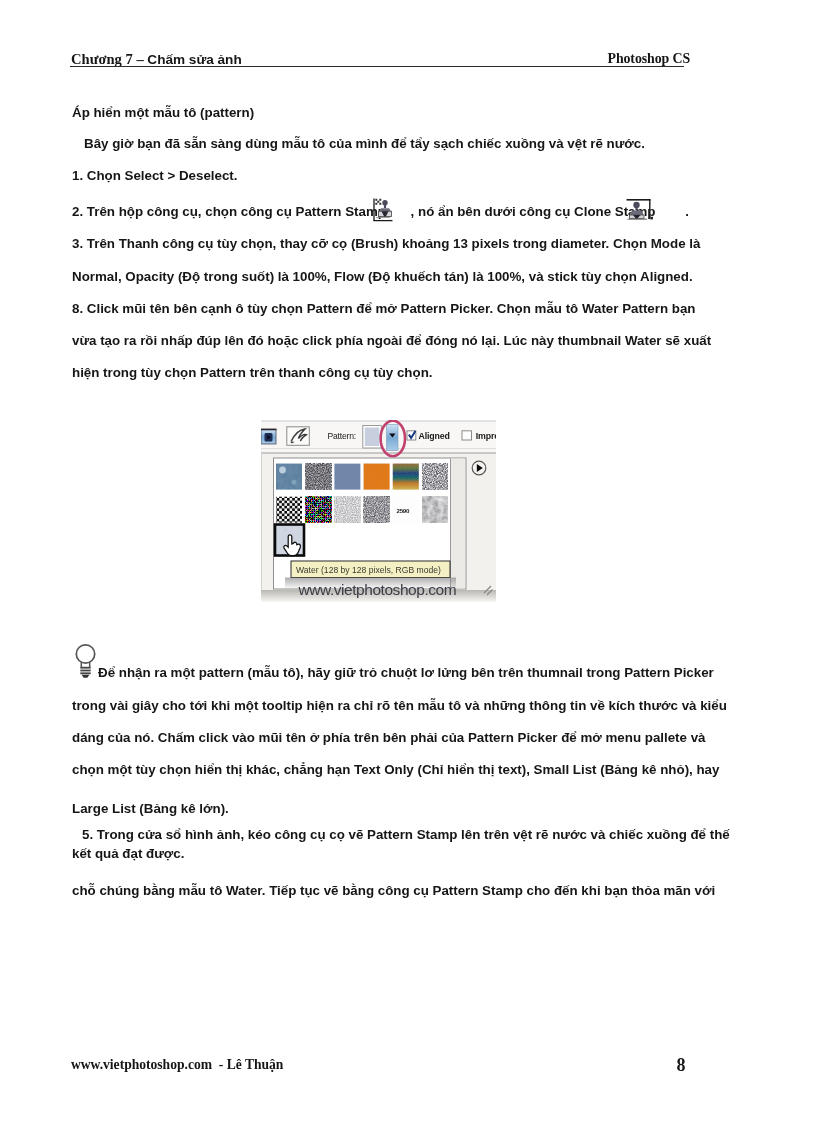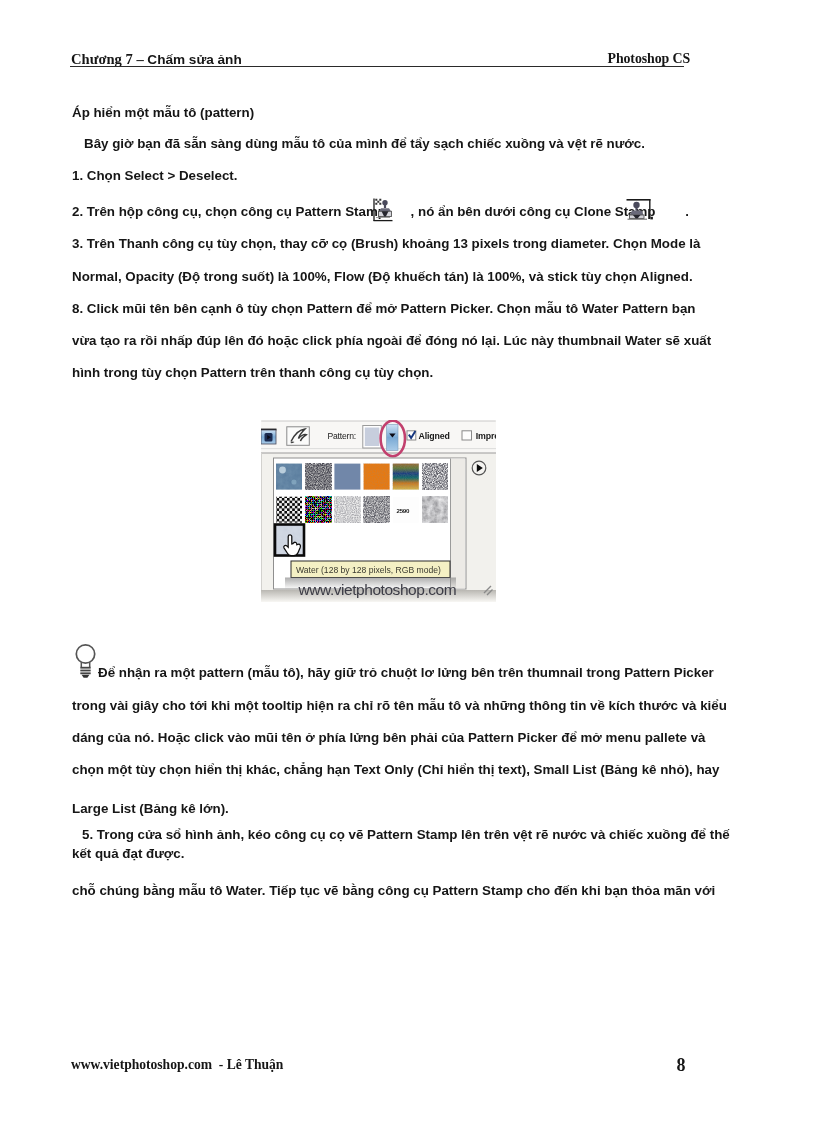--- a/index.html
+++ b/index.html
@@ -52,21 +52,21 @@
 </svg>
 
 <div class="ln" style="left:72px;top:228.2px;text-align:right;">3. Trên Thanh công cụ tùy chọn, thay cỡ cọ (Brush) khoảng 13 pixels trong diameter. Chọn Mode là</div>
 
 <div class="ln" style="left:72px;top:260.5px;text-align:center;">Normal, Opacity (Độ trong suốt) là 100%, Flow (Độ khuếch tán) là 100%, và stick tùy chọn Aligned.</div>
 
 <div class="ln" style="left:72px;top:292.8px;">8. Click mũi tên bên cạnh ô tùy chọn Pattern để mở Pattern Picker. Chọn mẫu tô Water Pattern bạn</div>
 
 <div class="ln" style="left:72px;top:325.1px;">vừa tạo ra rồi nhấp đúp lên đó hoặc click phía ngoài để đóng nó lại. Lúc này thumbnail Water sẽ xuất</div>
 
-<div class="ln" style="left:72px;top:357.4px;">hình trong tùy chọn Pattern trên thanh công cụ tùy chọn.</div>
+<div class="ln" style="left:72px;top:357.4px;">hiện trong tùy chọn Pattern trên thanh công cụ tùy chọn.</div>
 
 <svg style="position:absolute;left:261px;top:420px;" width="235" height="182" viewBox="0 0 235 182">
  <defs>
   <linearGradient id="gBtn" x1="0" y1="0" x2="0" y2="1">
    <stop offset="0" stop-color="#cfe3f5"></stop>
         <stop offset="0.5" stop-color="#79a9d4"></stop>
         <stop offset="1" stop-color="#a9cbe8"></stop>
   </linearGradient>
   <linearGradient id="gRain" x1="0" y1="0" x2="0" y2="1">
    <stop offset="0" stop-color="#9a6a35"></stop>
@@ -211,21 +211,21 @@
  <rect x="7.3" y="23.8" width="10.4" height="1.8" fill="#444"></rect>
  <rect x="7.3" y="26.6" width="10.4" height="1.8" fill="#444"></rect>
  <rect x="7.3" y="29.4" width="10.4" height="1.8" fill="#444"></rect>
  <path d="M8.6 31.8h7.8l-2 3h-3.8z" fill="#333"></path>
 </svg>
 
 <div class="ln" style="left:72px;top:657.4px;"><span style="display:inline-block;width:26px;"></span>Để nhận ra một pattern (mẫu tô), hãy giữ trỏ chuột lơ lửng bên trên thumnail trong Pattern Picker</div>
 
 <div class="ln" style="left:72px;top:689.7px;">trong vài giây cho tới khi một tooltip hiện ra chỉ rõ tên mẫu tô và những thông tin về kích thước và kiểu</div>
 
-<div class="ln" style="left:72px;top:722.0px;">dáng của nó. Hoặc click vào mũi tên ở phía lửng bên phải của Pattern Picker để mở menu pallete và</div>
+<div class="ln" style="left:72px;top:722.0px;">dáng của nó. Chấm click vào mũi tên ở phía trên bên phải của Pattern Picker để mở menu pallete và</div>
 
 <div class="ln" style="left:72px;top:754.3px;">chọn một tùy chọn hiển thị khác, chẳng hạn Text Only (Chỉ hiển thị text), Small List (Bảng kê nhỏ), hay</div>
 
 <div class="ln" style="left:72px;top:793px;">Large List (Bảng kê lớn).</div>
 
 <div class="ln" style="left:72px;top:818.9px;margin-left:10px;">5. Trong cửa sổ hình ảnh, kéo công cụ cọ vẽ Pattern Stamp lên trên vệt rẽ nước và chiếc xuồng để thế</div>
 
 <div class="ln" style="left:72px;top:851.2px;margin-top:24px;">chỗ chúng bằng mẫu tô Water. Tiếp tục vẽ bằng công cụ Pattern Stamp cho đến khi bạn thỏa mãn với</div>
 
 <div class="ln" style="left:72px;top:838px;">kết quả đạt được.</div>

